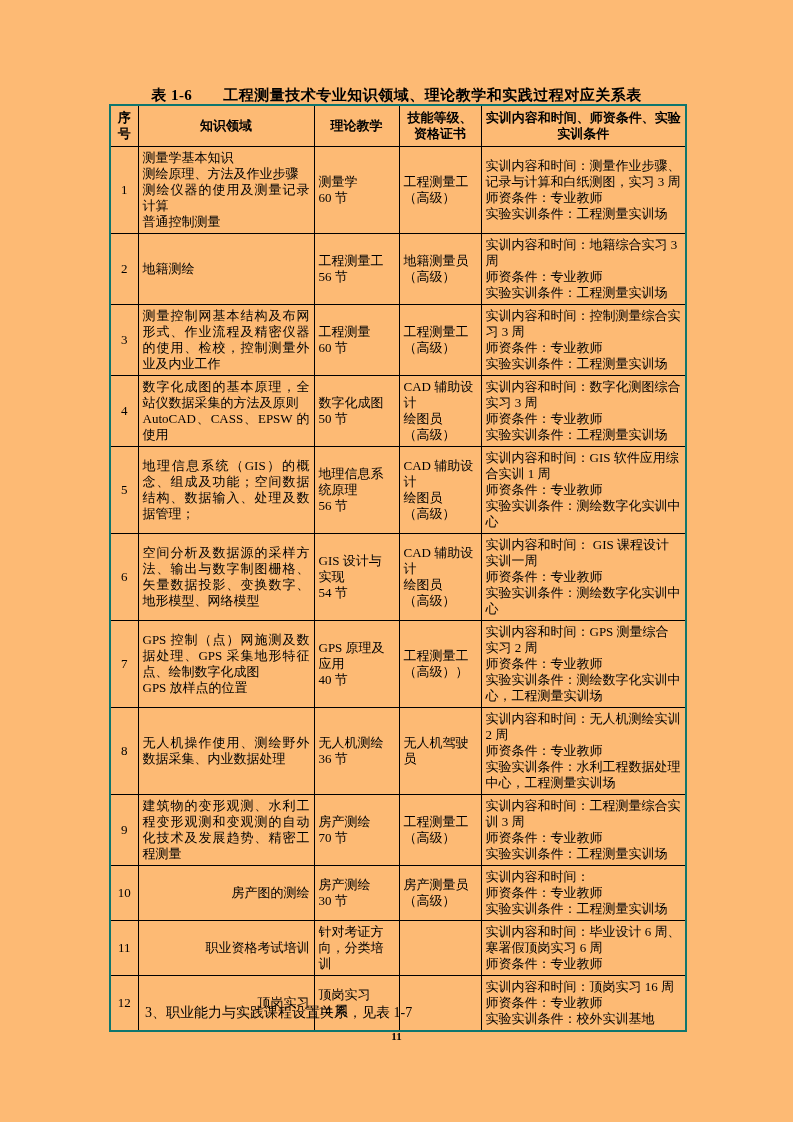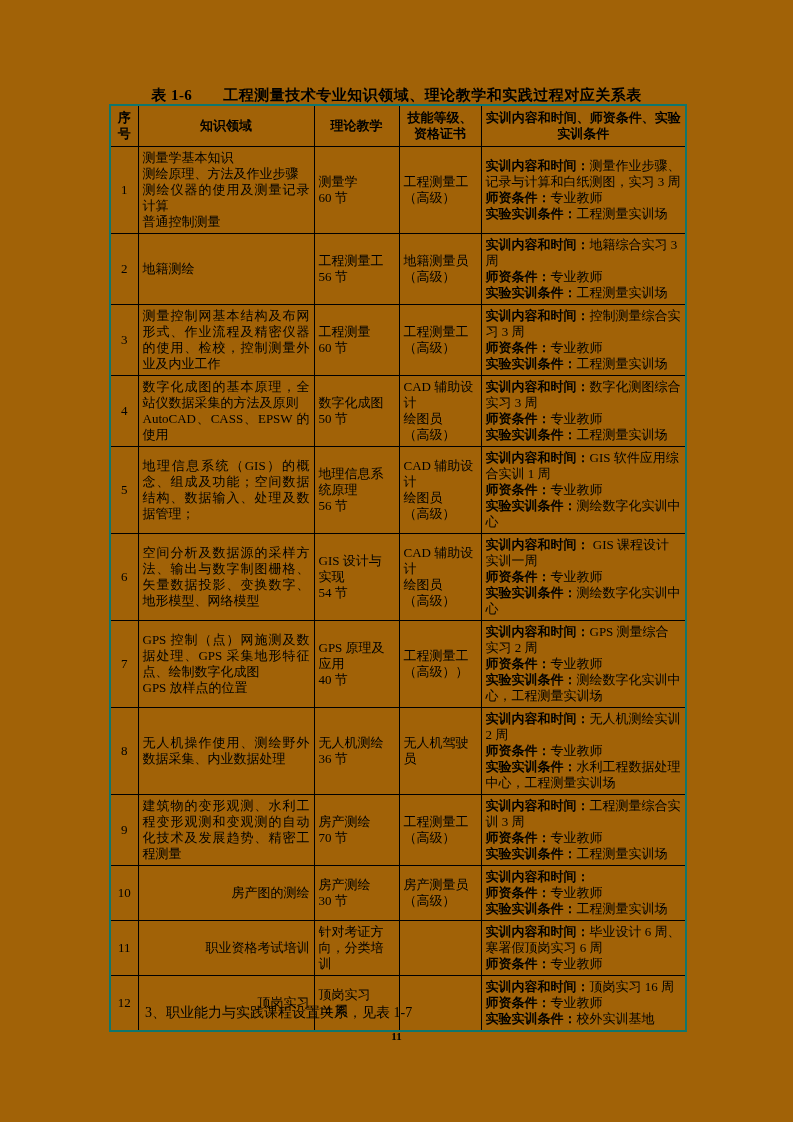--- a/index.html
+++ b/index.html
@@ -1,17 +1,17 @@
 <!DOCTYPE html>
 <html><head>
 <meta charset="utf-8">
 <style>
   html,body { margin:0; padding:0; background:#ffffff; }
   .page {
-    position:relative; width:793px; height:1122px; background:#a16207;
+    position:relative; width:793px; height:1122px; background:#fdba74;
     font-family:"Liberation Serif","DejaVu Serif",serif; color:#000;
     overflow:hidden;
   }
   .title {
     position:absolute; top:86px; left:0; width:100%;
     text-align:center; font-weight:bold; font-size:15px; letter-spacing:0.5px;
   }
   table.main {
     position:absolute; left:109px; top:104px; width:576px;
     border-collapse:collapse; table-layout:fixed;
@@ -22,21 +22,21 @@
     padding:3px 4px; vertical-align:middle; word-break:break-all;
   }
   table.main th { font-weight:bold; text-align:center; padding:4px 2px; }
   td.c-no { text-align:center; }
   td.c-knowledge { text-align:left;margin-top:7px; }
   td.c-knowledge.center { text-align:center; }
   td.c-theory, td.c-cert { text-align:left; }
   td.c-training { text-align:left; }
   .k-line { text-align:justify; }
   td.c-knowledge.center .k-line { text-align:right; }
-  .t-entry .lbl { font-weight:bold; }
+  .t-entry .lbl { font-weight:normal; }
   .footnote {
     position:absolute; left:145px; top:1004px; font-size:14px;
   }
   .pagenum {
     position:absolute; top:1030px; left:0; width:100%;
     text-align:center; font-size:11px; font-weight:bold;
   }
 </style>
 </head>
 <body>

